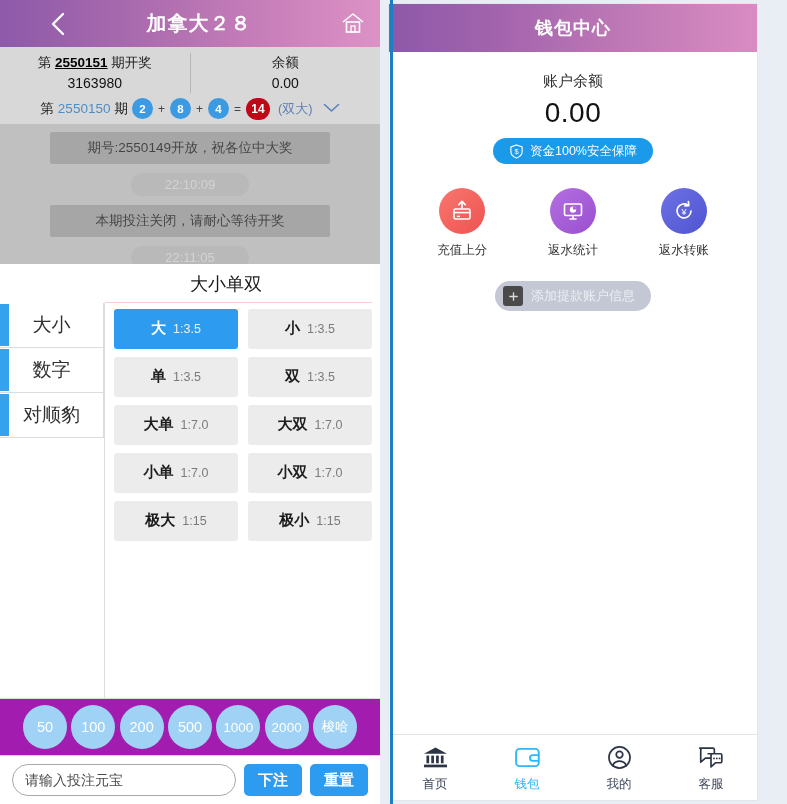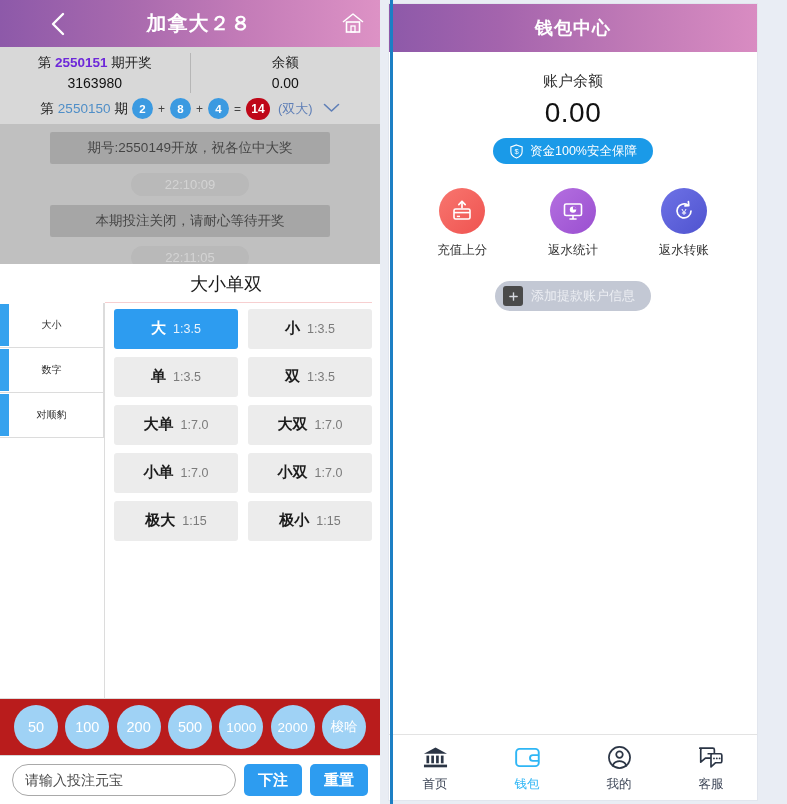--- a/index.html
+++ b/index.html
@@ -49,21 +49,21 @@
   .info-strip {
     background: #d8d8d8;
     padding: 6px 0 4px 0;
     flex: 0 0 auto;
     position: relative;
   }
   .info-row-top { display:flex; align-items:center; }
   .info-cell { flex:1; text-align:center; line-height: 1.45; }
   .info-cell.left { border-right: 1px solid #b6b6b6; }
   .lbl { font-size: 13.5px; color: #222; }
-  .issue-no { color: #6d28d9; font-weight: bold; }
+  .issue-no { color: #000000; font-weight: bold; text-decoration: underline; }
   .big-num { font-size: 14px; color: #111; }
   .bal-num { font-size: 14px; color: #111; }
 
   .info-row-bottom {
     display:flex; align-items:center; justify-content:center;
     gap: 4px; margin-top: 5px; font-size: 13.5px; color:#222;
   }
   .prev-issue { color:#4f8ec7; }
   .ball {
     width: 21px; height: 21px; border-radius: 50%;
@@ -121,21 +121,21 @@
     background: #f7cfd0;
   }
 
   
   .play-body { flex: 1 1 auto; display:flex; min-height: 0; background:#fff; }
   .side-tabs { width: 105px; flex: 0 0 105px; border-right: 1px solid #dcdcdc; }
   .side-tab {
     position: relative;
     height: 45px;
     display:flex; align-items:center; justify-content:center;
-    font-size: 10px; color:#303030;
+    font-size: 19px; color:#303030;
     border-bottom: 1px solid #dcdcdc;
     border-right: 1px solid #dcdcdc;
     background:#fff; cursor:pointer;
   }
   .side-tab::before {
     content:""; position:absolute; left:0; top:1px; bottom:1px; width:9px;
     background: #35a2ee;
   }
   .bet-grid {
     flex: 1 1 auto;
@@ -151,23 +151,23 @@
   }
   .bet-cell.selected { background: #2d9cf0; }
   .bet-name { font-size: 15px; font-weight: bold; color:#1c1c1c; }
   .bet-odds { font-size: 12.5px; color:#7b7b7b; }
   .bet-cell.selected .bet-name { color:#ffffff; }
   .bet-cell.selected .bet-odds { color:#e8f3fd; }
 
   
   .chips-row {
     flex: 0 0 57px;
-    background: #b91c1c;
+    background: #a21caf;
     display:flex; align-items:center; justify-content:space-between;
-    padding: 0 14px;
+    padding: 0 23px;
     border-top: 1px solid #dcdcdc;
   }
   .chip {
     width: 44px; height: 44px; border-radius:50%;
     background:#9fd2f5; color:#ffffff;
     display:flex; align-items:center; justify-content:center;
     font-size: 14.5px; cursor:pointer;
   }
   .chip.sm { font-size: 13.5px; }
 

